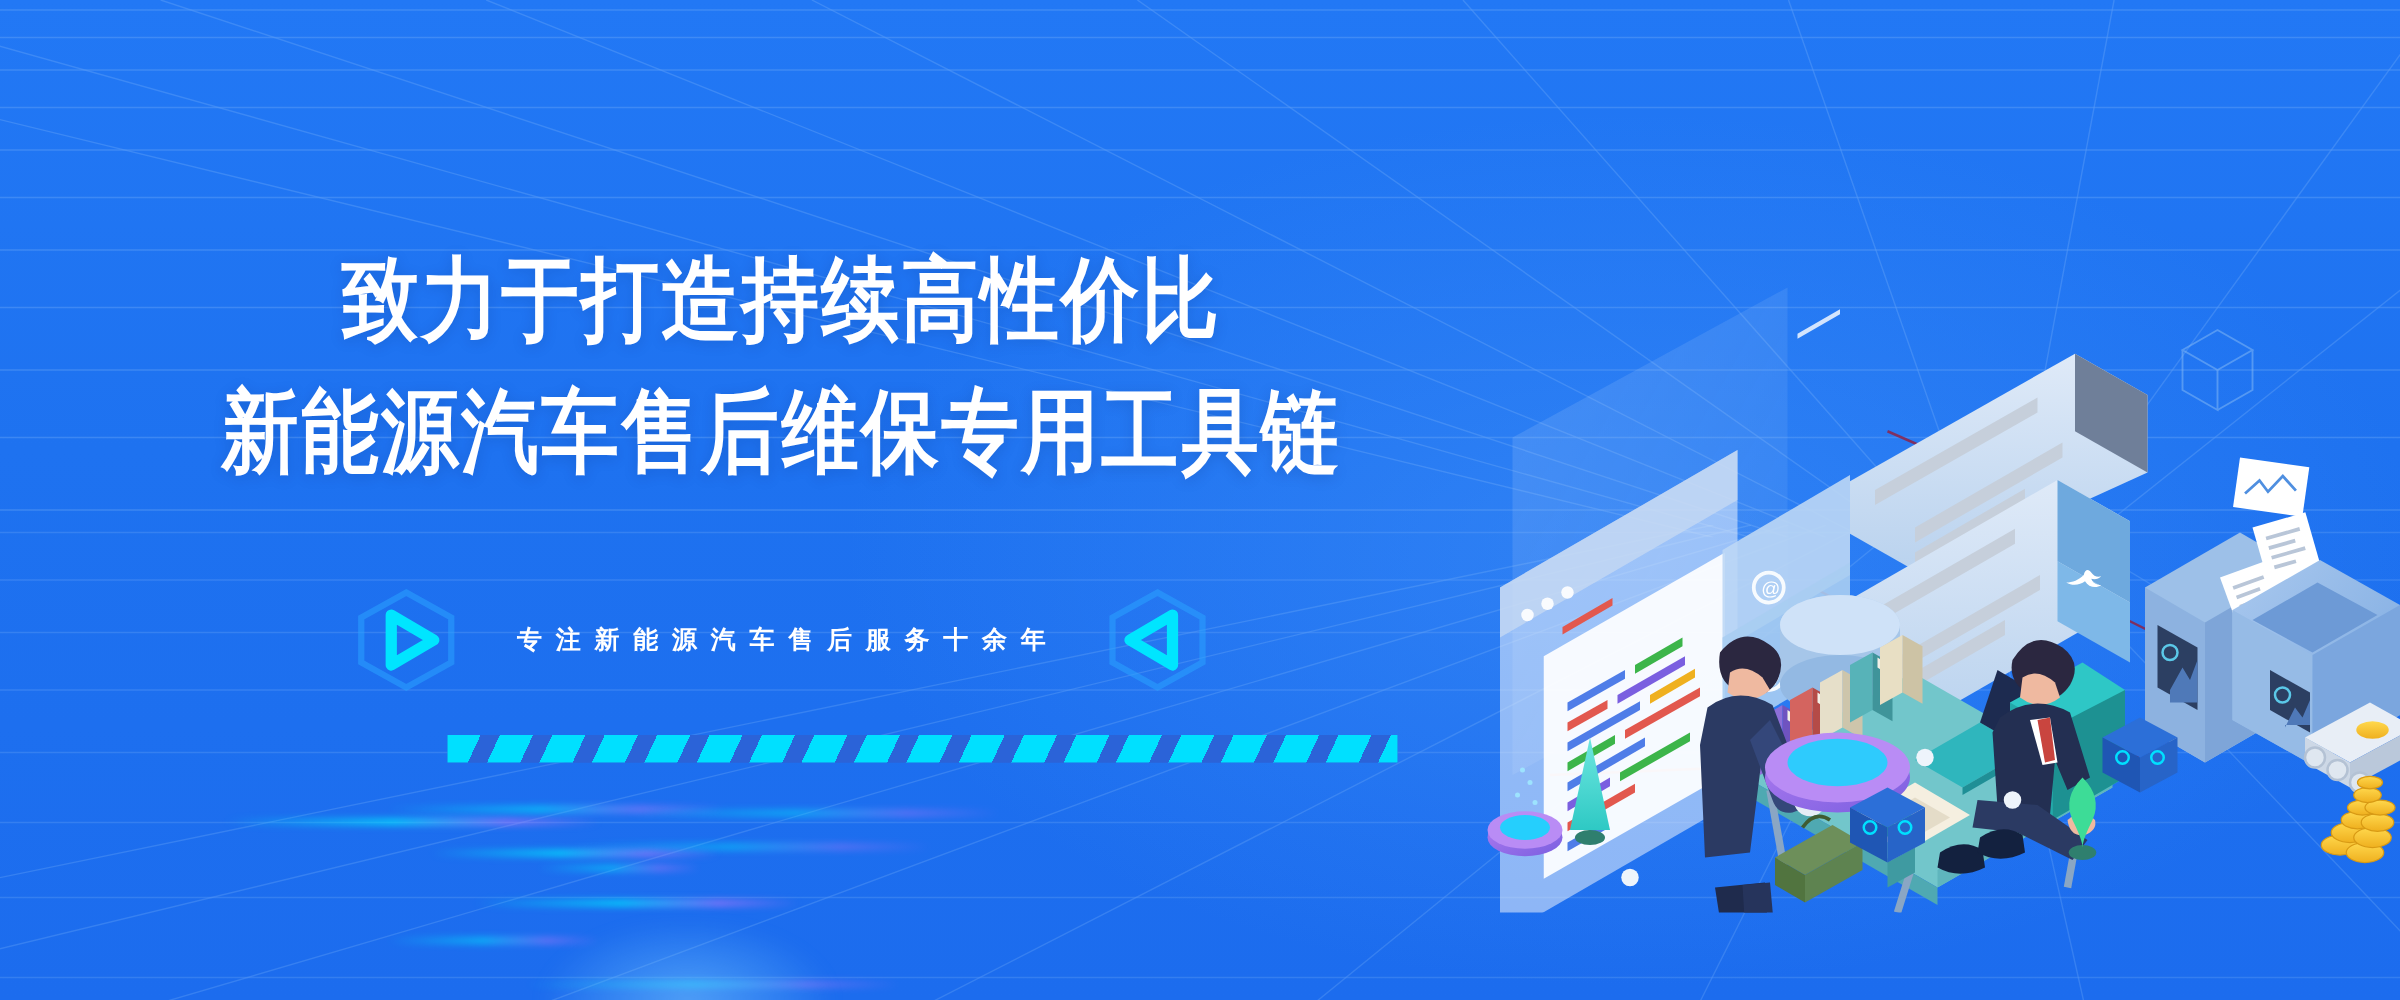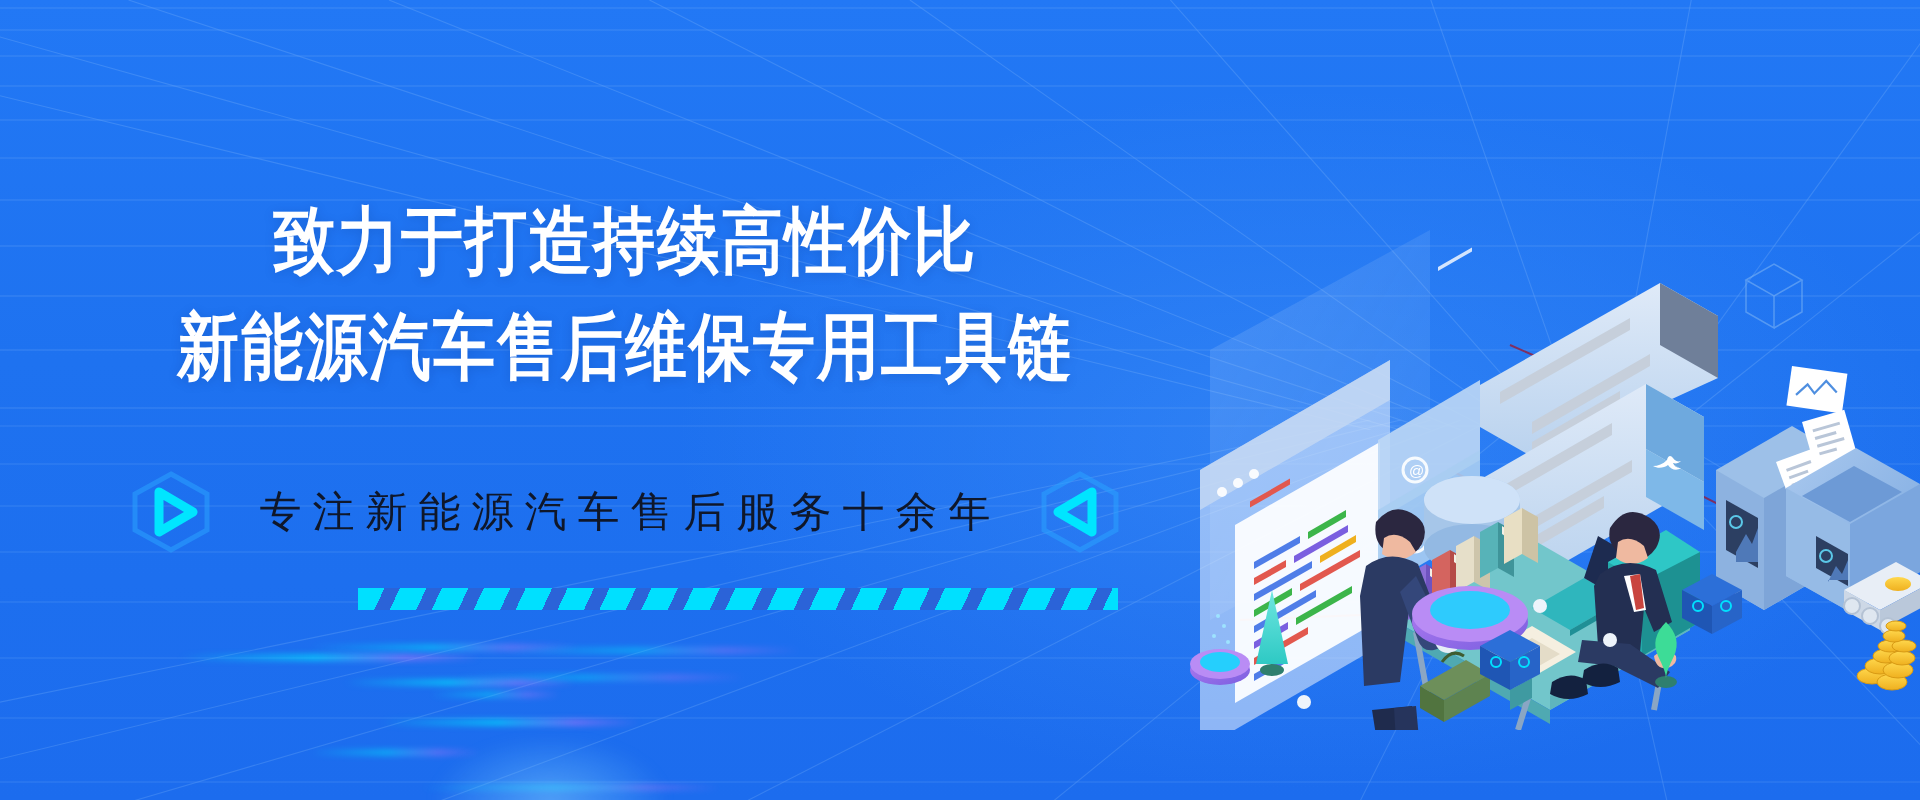--- a/index.html
+++ b/index.html
@@ -92,25 +92,25 @@
   .sub-wrap {
     position: relative;
     margin-top: 86px;
     display: flex;
     align-items: center;
     justify-content: center;
     gap: 30px;
   }
   .sub-lines { display:flex; flex-direction:column; gap: 14px; }
   .subline {
-    color:#0f172a;
-    font-size: 42px;
+    color:#ffffff;
+    font-size: 20px;
     line-height: 38px;
     letter-spacing: 11px;
-    font-weight: 400;
+    font-weight: 700;
     white-space: nowrap;
     text-indent: 11px;
   }
 
   .arrow-badge { width: 96px; height: 96px; flex: 0 0 auto; }
   .arrow-badge svg { display:block; }
 
   
   .stripebar {
     position: absolute;

